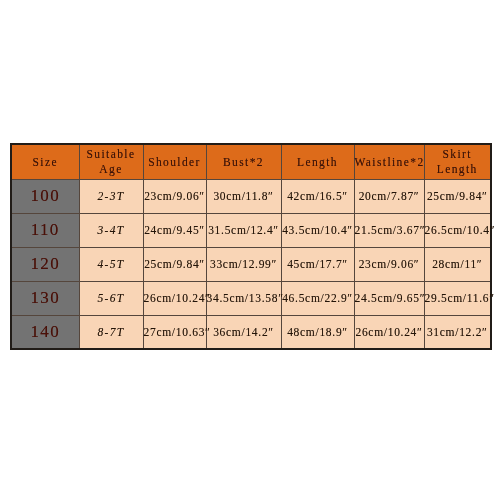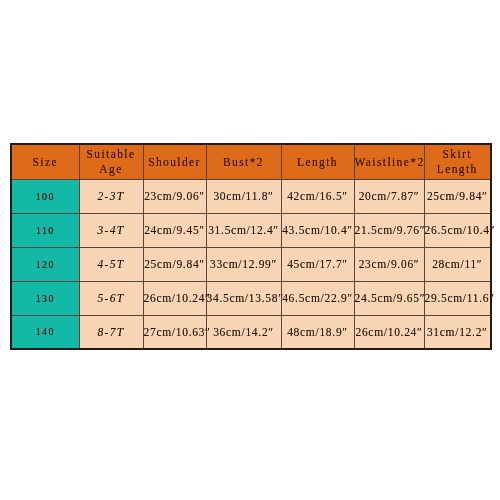--- a/index.html
+++ b/index.html
@@ -60,23 +60,23 @@
   }
   .hdr-cell .hdr-line2 {
     display: block;
   }
 
   
   .body-row {
     height: 34px;
   }
   .size-cell {
-    background: #14b8a6;
+    background: #737373;
     color: #4a1008;
-    font-size: 10px;
+    font-size: 17px;
     letter-spacing: 1.3px;
     text-shadow: 0 0 0.4px rgba(74,16,8,0.6);
   }
   .val-cell {
     background: #f9d5b6;
     color: #231408;
     font-size: 11.5px;
     letter-spacing: 0.7px;
     white-space: nowrap;
     text-shadow: 0 0 0.3px rgba(35,20,8,0.45);
@@ -147,21 +147,21 @@
         <td class="val-cell">42cm/16.5″</td>
         <td class="val-cell">20cm/7.87″</td>
         <td class="val-cell">25cm/9.84″</td>
       </tr>
       <tr class="body-row">
         <td class="size-cell">110</td>
         <td class="val-cell age">3-4T</td>
         <td class="val-cell">24cm/9.45″</td>
         <td class="val-cell">31.5cm/12.4″</td>
         <td class="val-cell">43.5cm/10.4″</td>
-        <td class="val-cell">21.5cm/9.76″</td>
+        <td class="val-cell">21.5cm/3.67″</td>
         <td class="val-cell">26.5cm/10.4″</td>
       </tr>
       <tr class="body-row">
         <td class="size-cell">120</td>
         <td class="val-cell age">4-5T</td>
         <td class="val-cell">25cm/9.84″</td>
         <td class="val-cell">33cm/12.99″</td>
         <td class="val-cell">45cm/17.7″</td>
         <td class="val-cell">23cm/9.06″</td>
         <td class="val-cell">28cm/11″</td>

